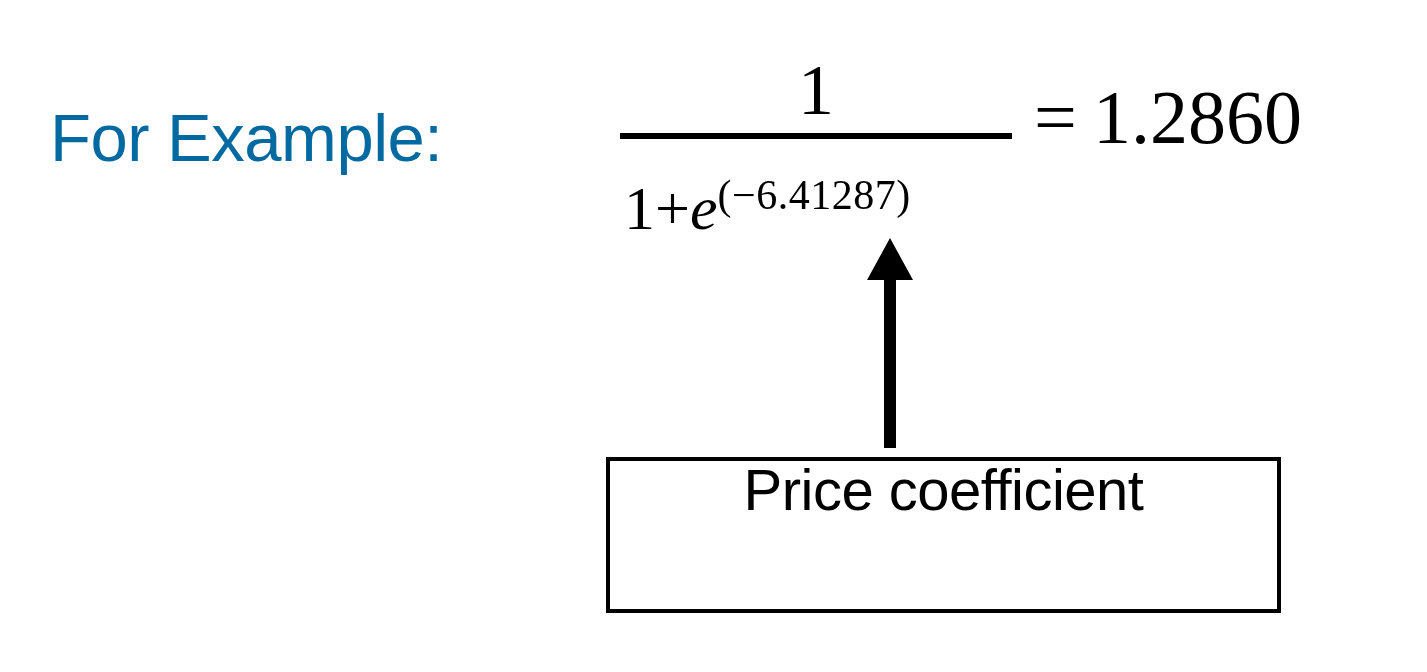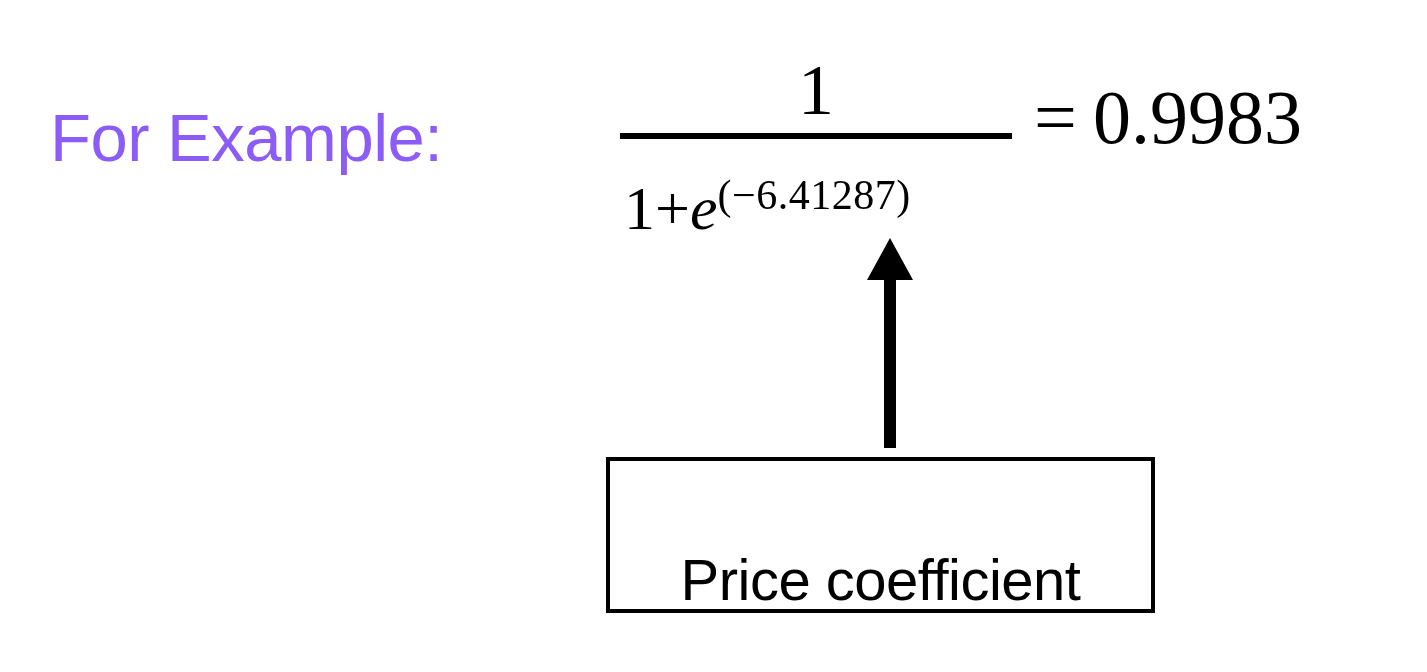--- a/index.html
+++ b/index.html
@@ -19,21 +19,21 @@
 
   
   #intro-label {
     position: absolute;
     left: 50px;
     top: 104px;
     font-family: "Liberation Sans", sans-serif;
     font-size: 67px;
     line-height: 1;
     letter-spacing: -0.5px;
-    color: #8b5cf6;
+    color: #0369a1;
     white-space: nowrap;
   }
 
   
   #equation {
     position: absolute;
     left: 620px;
     top: 50px;
     display: flex;
     align-items: center;
@@ -101,27 +101,27 @@
     top: 236px;
     width: 58px;
     height: 212px;
   }
 
   
   #callout-box {
     position: absolute;
     left: 606px;
     top: 457px;
-    width: 549px;
+    width: 675px;
     height: 156px;
     box-sizing: border-box;
     border: 4px solid #000000;
     background: #ffffff;
     display: flex;
-    align-items: flex-end;
+    align-items: flex-start;
     justify-content: center;
   }
   #callout-box-label {
     font-family: "Liberation Sans", sans-serif;
     font-size: 58px;
     line-height: 1;
     letter-spacing: -0.5px;
     color: #000000;
     white-space: nowrap;
   }
@@ -138,21 +138,21 @@
     <div id="fraction">
       <div id="fraction-numerator">1</div>
       <div id="fraction-bar"></div>
       <div id="fraction-denominator">
         <span>1+</span><span id="denominator-e">e</span><span id="denominator-exponent">(−6.41287)</span>
       </div>
     </div>
 
     <div id="equals-sign">=</div>
 
-    <div id="result-value">0.9983</div>
+    <div id="result-value">1.2860</div>
   </div>
 
   <svg id="callout-arrow" viewBox="0 0 58 212">
     <polygon points="28,2 51,44 34,44 34,212 22,212 22,44 5,44" fill="#000000"></polygon>
   </svg>
 
   <div id="callout-box">
     <span id="callout-box-label">Price coefficient</span>
   </div>
 

